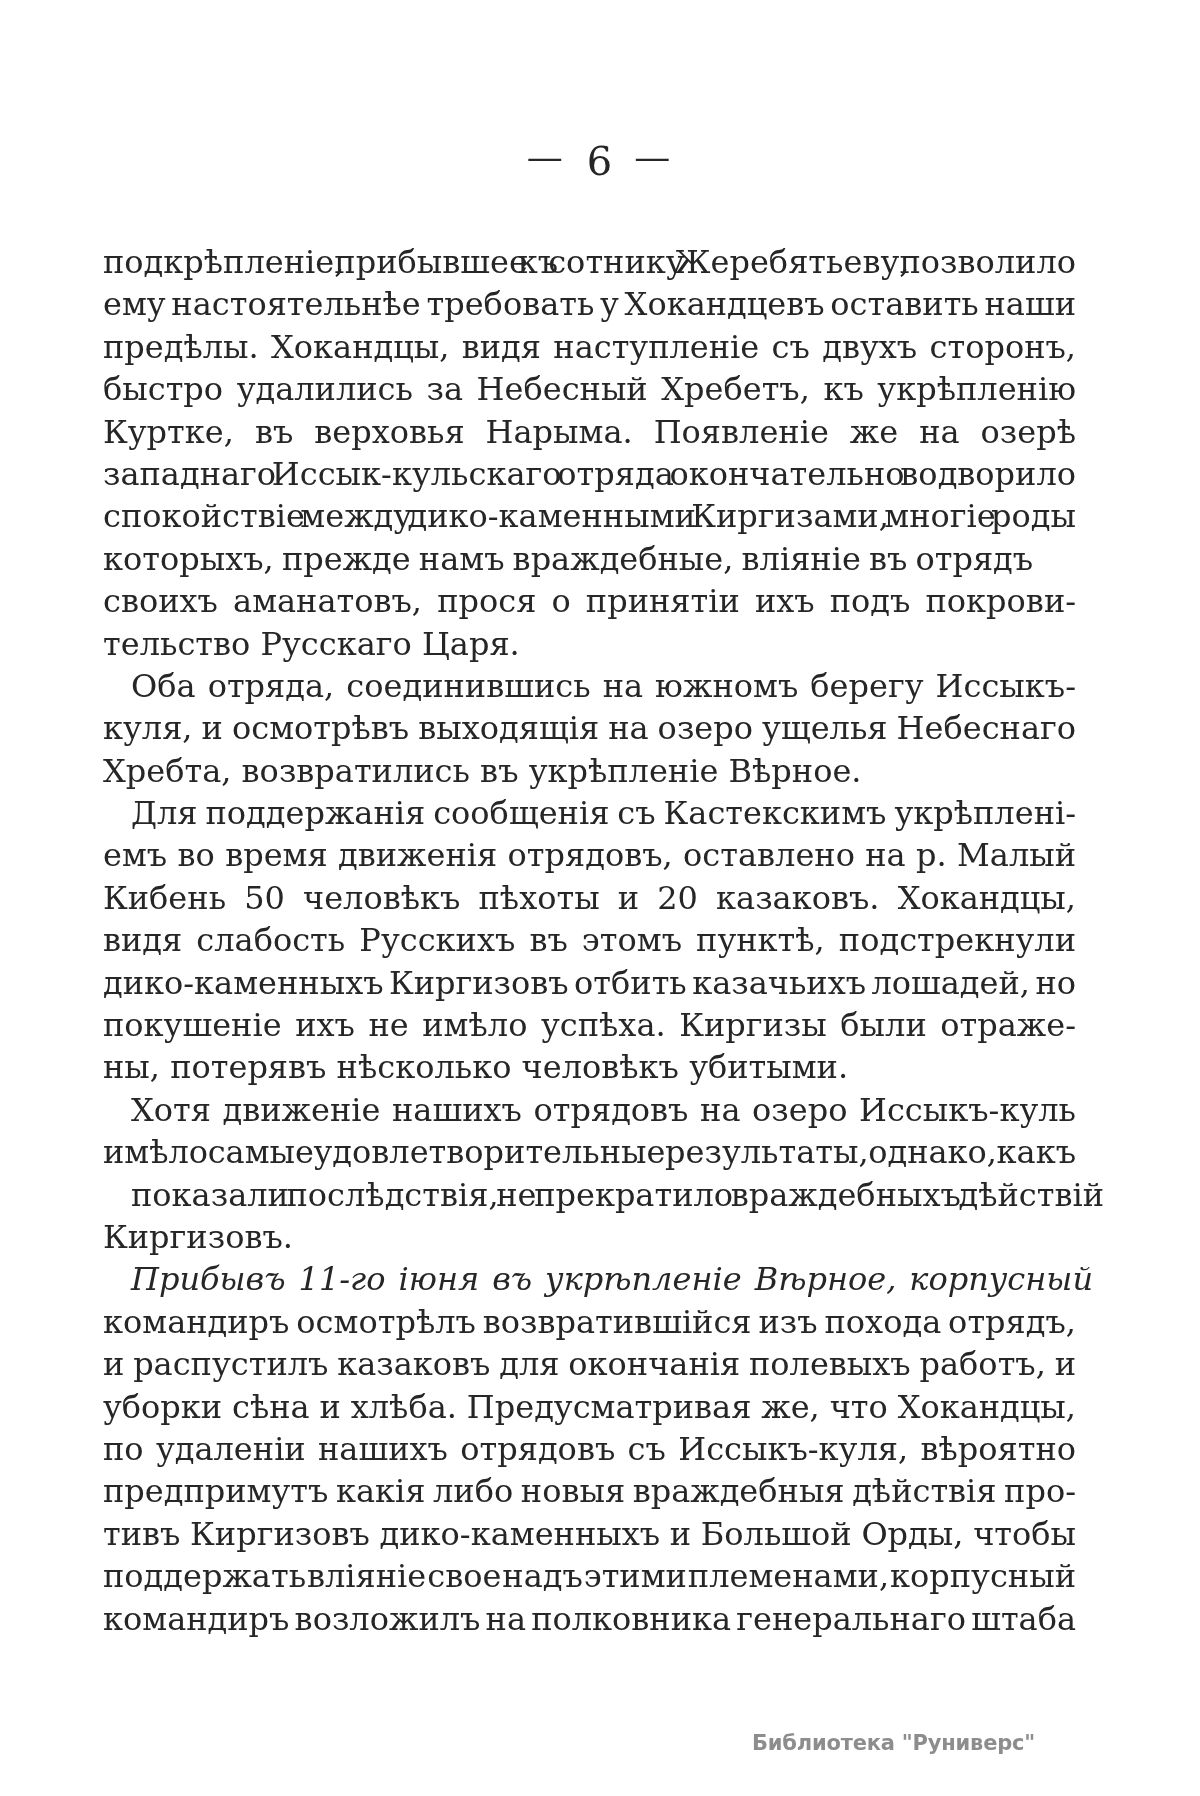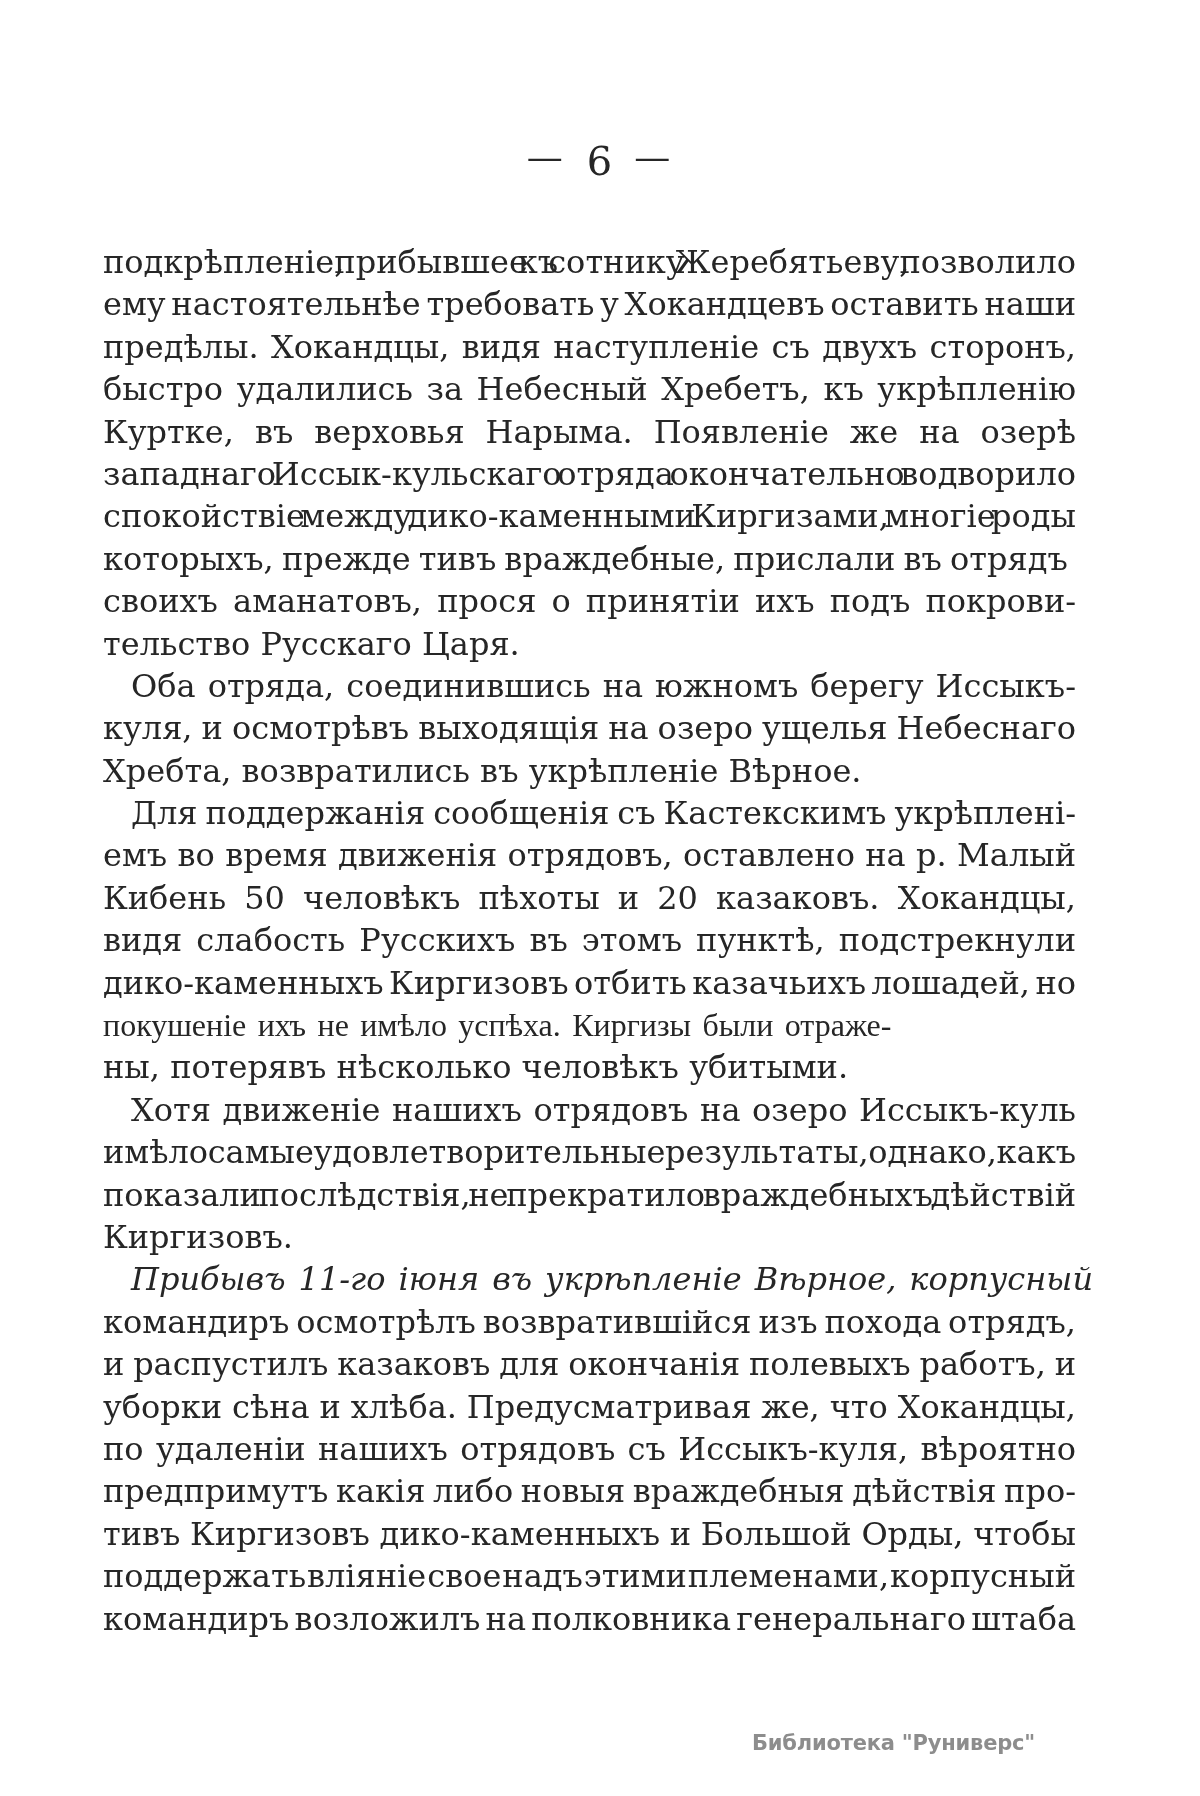--- a/index.html
+++ b/index.html
@@ -75,36 +75,36 @@
   </header>
 
   <main class="textblock" id="textblock">
       <div class="line justify"><span class="inner" style="word-spacing: -20.18px;">подкрѣпленіе, прибывшее къ сотнику Жеребятьеву, позволило</span></div>
       <div class="line justify"><span class="inner" style="word-spacing: -4.47px; text-align: center;">ему настоятельнѣе требовать у Хокандцевъ оставить наши</span></div>
       <div class="line justify"><span class="inner" style="word-spacing: 2.16px;">предѣлы. Хокандцы, видя наступленіе съ двухъ сторонъ,</span></div>
       <div class="line justify"><span class="inner" style="word-spacing: 3.39px;">быстро удалились за Небесный Хребетъ, къ укрѣпленію</span></div>
       <div class="line justify"><span class="inner" style="word-spacing: 10.82px;">Куртке, въ верховья Нарыма. Появленіе же на озерѣ</span></div>
       <div class="line justify"><span class="inner" style="word-spacing: -14.39px;">западнаго Иссык-кульскаго отряда окончательно водворило</span></div>
       <div class="line justify"><span class="inner" style="word-spacing: -14.78px;">спокойствіе между дико-каменными Киргизами, многіе роды</span></div>
-      <div class="line justify"><span class="inner" style="word-spacing: -2.05px;">которыхъ, прежде тивъ враждебные, прислали въ отрядъ</span></div>
+      <div class="line justify"><span class="inner" style="word-spacing: -2.05px;">которыхъ, прежде намъ враждебные, вліяніе въ отрядъ</span></div>
       <div class="line justify"><span class="inner" style="word-spacing: 4.95px;">своихъ аманатовъ, прося о принятіи ихъ подъ покрови-</span></div>
       <div class="line"><span class="inner">тельство Русскаго Царя.</span></div>
       <div class="line indent justify"><span class="inner" style="word-spacing: 1.9px;">Оба отряда, соединившись на южномъ берегу Иссыкъ-</span></div>
       <div class="line justify"><span class="inner" style="word-spacing: -1.11px;">куля, и осмотрѣвъ выходящія на озеро ущелья Небеснаго</span></div>
       <div class="line"><span class="inner">Хребта, возвратились въ укрѣпленіе Вѣрное.</span></div>
       <div class="line indent justify"><span class="inner" style="word-spacing: -2.2px;">Для поддержанія сообщенія съ Кастекскимъ укрѣплені-</span></div>
       <div class="line justify"><span class="inner" style="word-spacing: 0.18px;">емъ во время движенія отрядовъ, оставлено на р. Малый</span></div>
       <div class="line justify"><span class="inner" style="word-spacing: 7.96px;">Кибень 50 человѣкъ пѣхоты и 20 казаковъ. Хокандцы,</span></div>
       <div class="line justify"><span class="inner" style="word-spacing: 3.93px;">видя слабость Русскихъ въ этомъ пунктѣ, подстрекнули</span></div>
       <div class="line justify"><span class="inner" style="word-spacing: -4.79px;">дико-каменныхъ Киргизовъ отбить казачьихъ лошадей, но</span></div>
-      <div class="line justify"><span class="inner" style="word-spacing: 3.39px; font-family: Liberation Serif, serif;">покушеніе ихъ не имѣло успѣха. Киргизы были отраже-</span></div>
+      <div class="line justify"><span class="inner" style="word-spacing: 3.39px;">покушеніе ихъ не имѣло успѣха. Киргизы были отраже-</span></div>
       <div class="line"><span class="inner">ны, потерявъ нѣсколько человѣкъ убитыми.</span></div>
       <div class="line indent justify"><span class="inner" style="word-spacing: 1.41px; margin-top: 44px;">Хотя движеніе нашихъ отрядовъ на озеро Иссыкъ-куль</span></div>
       <div class="line justify"><span class="inner" style="word-spacing: -10.62px;">имѣло самые удовлетворительные результаты, однако, какъ</span></div>
-      <div class="line justify"><span class="inner" style="word-spacing: -12.53px;">показали послѣдствія, не прекратило враждебныхъ дѣйствій</span></div>
+      <div class="line justify"><span class="inner" style="word-spacing: -12.53px; margin-left: 28px;">показали послѣдствія, не прекратило враждебныхъ дѣйствій</span></div>
       <div class="line"><span class="inner">Киргизовъ.</span></div>
       <div class="line indent justify"><span class="inner" style="word-spacing: 2.82px; font-style: italic;">Прибывъ 11-го іюня въ укрѣпленіе Вѣрное, корпусный</span></div>
       <div class="line justify"><span class="inner" style="word-spacing: -3.26px;">командиръ осмотрѣлъ возвратившійся изъ похода отрядъ,</span></div>
       <div class="line justify"><span class="inner" style="word-spacing: -1.36px;">и распустилъ казаковъ для окончанія полевыхъ работъ, и</span></div>
       <div class="line justify"><span class="inner" style="word-spacing: -0.3px;">уборки сѣна и хлѣба. Предусматривая же, что Хокандцы,</span></div>
       <div class="line justify"><span class="inner" style="word-spacing: 2.17px; margin-top: 20px;">по удаленіи нашихъ отрядовъ съ Иссыкъ-куля, вѣроятно</span></div>
       <div class="line justify"><span class="inner" style="word-spacing: -2.59px;">предпримутъ какія либо новыя враждебныя дѣйствія про-</span></div>
       <div class="line justify"><span class="inner" style="word-spacing: -0.48px;">тивъ Киргизовъ дико-каменныхъ и Большой Орды, чтобы</span></div>
       <div class="line justify"><span class="inner" style="word-spacing: -9.22px;">поддержать вліяніе свое надъ этими племенами, корпусный</span></div>
       <div class="line justify"><span class="inner" style="word-spacing: -5px;">командиръ возложилъ на полковника генеральнаго штаба</span></div>

